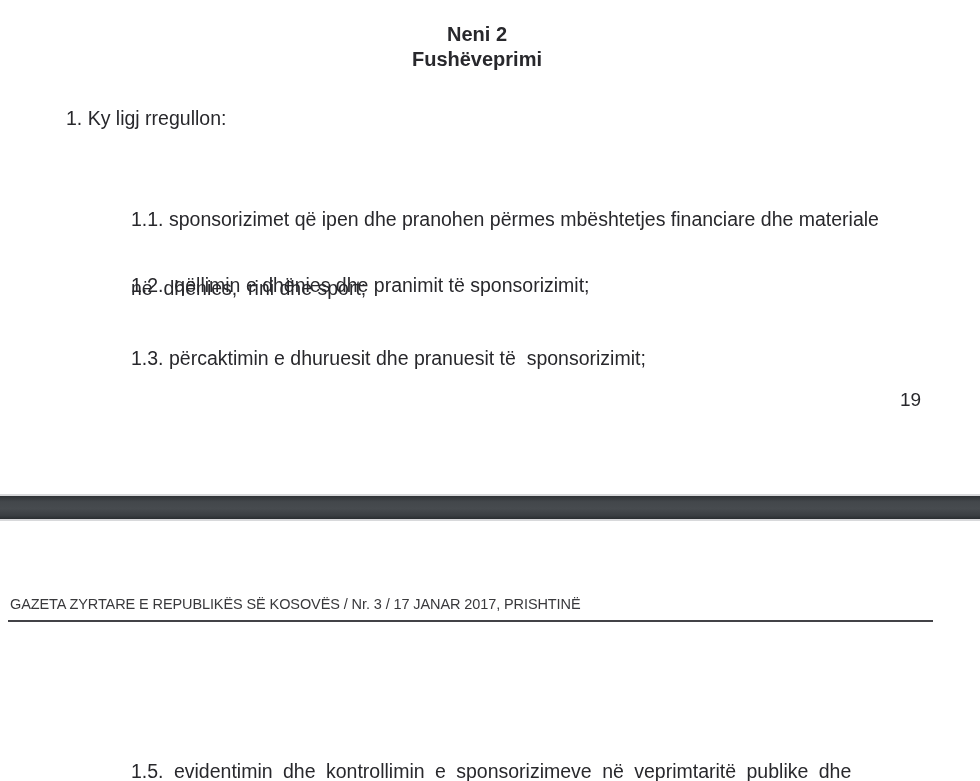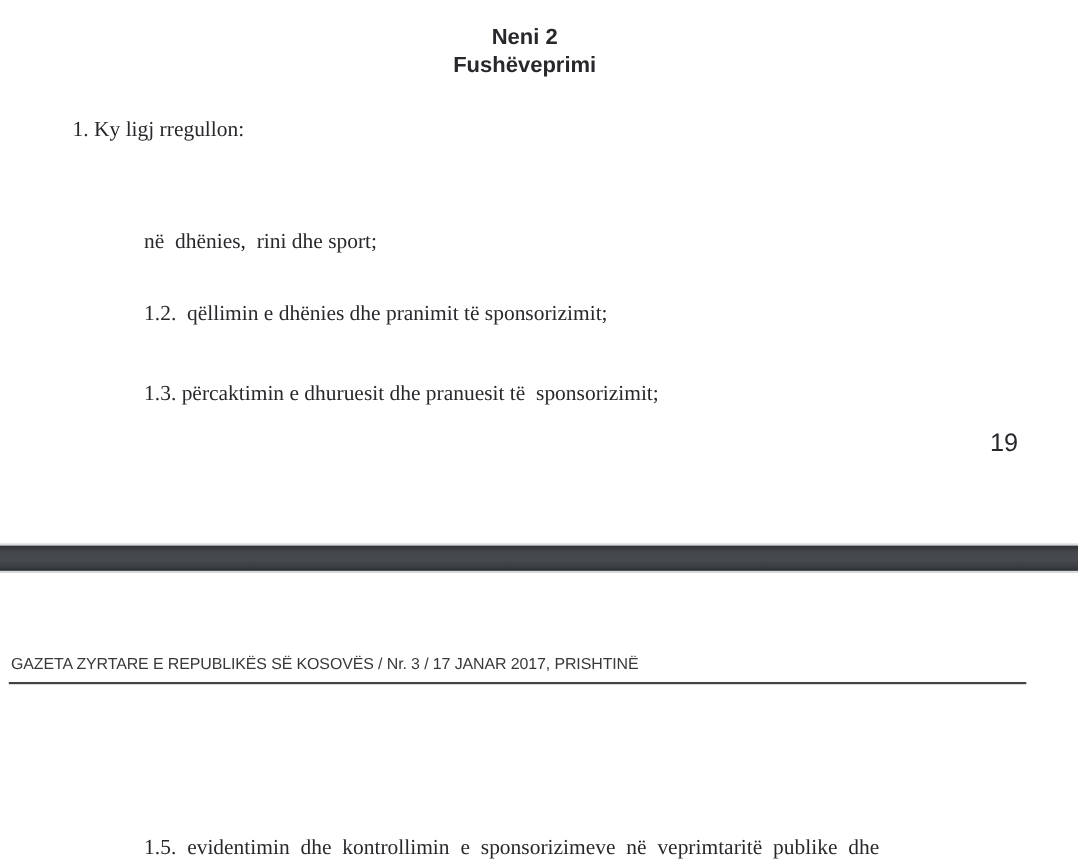--- a/index.html
+++ b/index.html
@@ -25,33 +25,32 @@
     line-height: 24px;
     white-space: pre;
   }
   .h-art { top: 22px; }
   .h-sub { top: 47px; }
 
   .bodytext {
     font-size: 19.5px;
     line-height: 23px;
     white-space: pre;
-    font-family: Liberation Serif, serif;
   }
   .intro { position: absolute; left: 66px; top: 107px; }
   .item { position: absolute; left: 131px; width: 756px; }
   .item-11 { top: 162px; }
   .item-12 { top: 228px; }
   .item-13 { top: 301px; }
   .item-14 { top: 356px; }
   .item-15 { top: 711px; line-height: 24px; }
   .item .line { display: block; }
   .stretched { word-spacing: 5px; }
 
-  .pagenum { position: absolute; left: 900px; top: 389px; font-size: 23px; }
+  .pagenum { position: absolute; left: 900px; top: 389px; font-size: 19px; }
 
   .separator { position: absolute; top: 494px; left: 0; width: 980px; }
   .sep-edge { height: 2px; background: #d8d9db; }
   .sep-band {
     height: 23px;
     background: linear-gradient(to bottom, #2e3235 0%, #43474b 25%, #474b4f 55%, #3a3e42 85%, #292d30 100%);
   }
 
   .runhead {
     position: absolute;
@@ -76,20 +75,21 @@
 
 <div class="stage">
 
   <section class="page page1">
     <div class="heading h-art">Neni 2</div>
     <div class="heading h-sub">Fushëveprimi</div>
 
     <div class="bodytext intro">1. Ky ligj rregullon:</div>
 
     <div class="bodytext item item-11">
+      <span class="line">1.1. sponsorizimet që ipen dhe pranohen përmes mbështetjes financiare dhe materiale</span>
       <span class="line">në  dhënies,  rini dhe sport;</span>
     </div>
 
     <div class="bodytext item item-12">
       <span class="line">1.2.  qëllimin e dhënies dhe pranimit të sponsorizimit;</span>
     </div>
 
     <div class="bodytext item item-13">
       <span class="line">1.3. përcaktimin e dhuruesit dhe pranuesit të  sponsorizimit;</span>
     </div>

